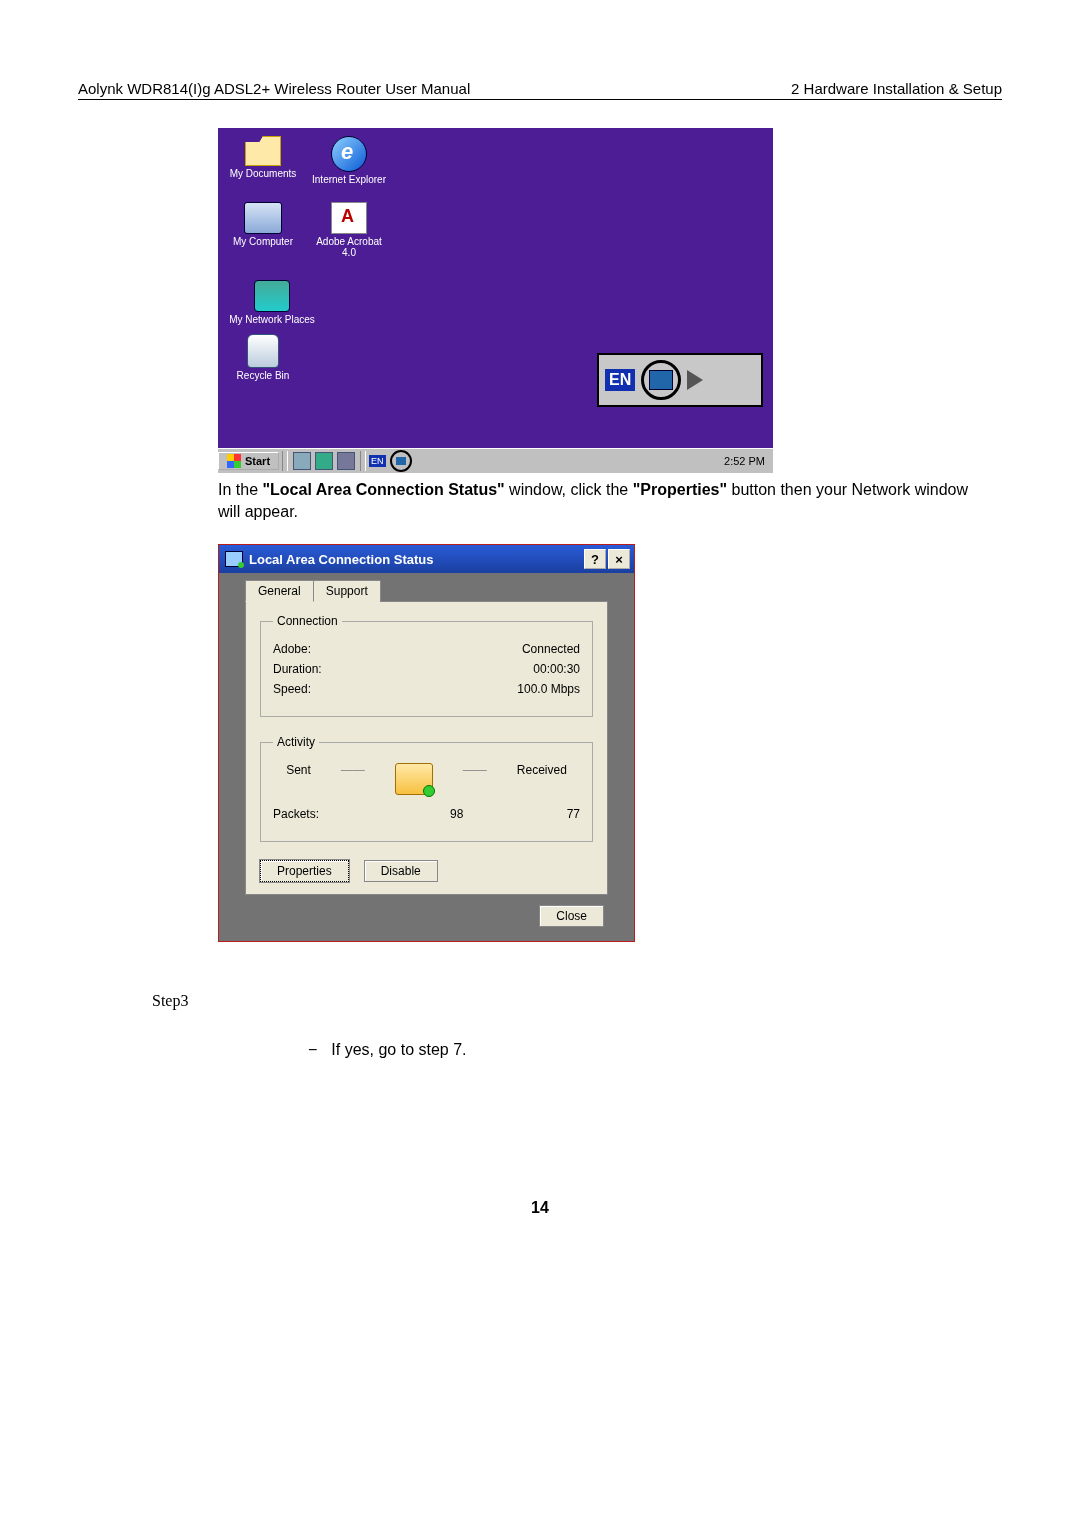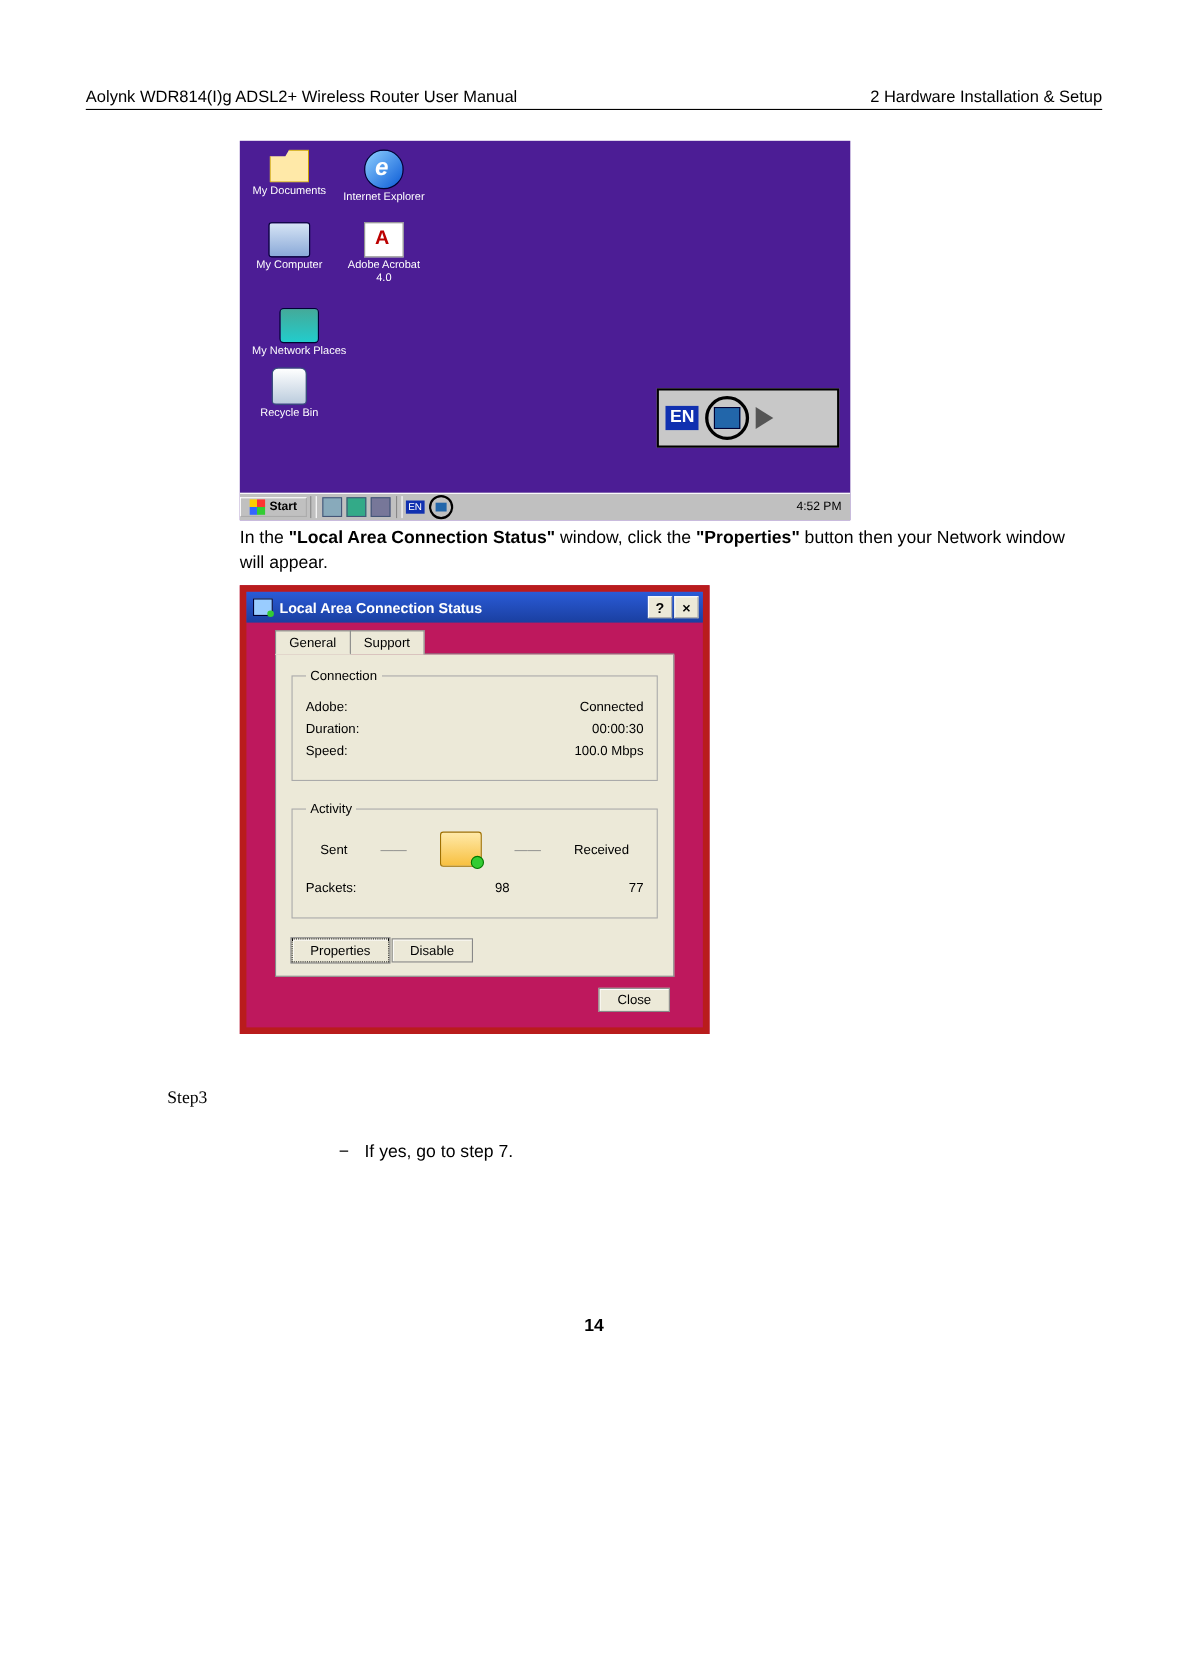--- a/index.html
+++ b/index.html
@@ -76,45 +76,45 @@
   .taskbar .clock{margin-left:auto;padding:0 8px;}
   .taskbar .traycirc{width:18px;height:18px;border:2px solid #000;border-radius:50%;margin-right:4px;display:flex;align-items:center;justify-content:center;}
   .taskbar .traycirc div{width:10px;height:8px;background:#26a;}
   .taskbar .trayen{background:#1030b0;color:#fff;font-size:9px;padding:1px 2px;margin-right:4px;}
 
   .body-text { font-size:16px; margin-top:6px; line-height:1.35;}
   .body-text b{font-weight:bold;}
 
   
   .dialog {
-    width:415px; margin-top:10px; border:6px solid #b91c1c; background:#be185d;
+    width:415px; margin-top:22px; border:1px solid #b91c1c; background:#737373;
     font-family: Tahoma, Arial, sans-serif;
   }
   .titlebar {
     background: linear-gradient(#2a5bd7,#1a3fa0);
     color:#fff; font-weight:bold; font-size:13px;
     display:flex; align-items:center; padding:4px 4px 4px 6px;
   }
   .titlebar .ticon{width:16px;height:14px;margin-right:6px;background:#9cf;border:1px solid #003;position:relative;}
   .titlebar .ticon::after{content:"";position:absolute;width:6px;height:6px;background:#3c3;border-radius:50%;bottom:-2px;right:-2px;}
   .titlebar .spacer{flex:1;}
   .titlebar .tbtn{width:20px;height:18px;background:#ece9d8;border:1px outset #fff;margin-left:2px;display:flex;align-items:center;justify-content:center;font-weight:bold;font-size:13px;color:#000;}
   .dialog-body{padding:6px 26px 10px;}
   .tabs{display:flex;border-bottom:1px solid #888;}
   .tab{padding:3px 12px;font-size:12px;border:1px solid #888;border-bottom:none;background:#ece9d8;position:relative;top:1px;margin-right:-1px;}
   .tab.active{background:#ece9d8;border-bottom:1px solid #ece9d8;z-index:2;}
   .tabpanel{border:1px solid #888;border-top:none;padding:12px 14px;background:#ece9d8;}
   fieldset{border:1px solid #aaa;padding:8px 12px 14px;margin:0 0 18px;}
   legend{font-size:12px;padding:0 4px;}
   .row{display:flex;justify-content:space-between;font-size:12px;margin:6px 0;}
-  .activity-row{display:flex;align-items:center;justify-content:center;gap:30px;font-size:12px;margin:6px 0 12px;}
+  .activity-row{display:flex;align-items:flex-start;justify-content:center;gap:30px;font-size:12px;margin:6px 0 12px;}
   .netico{width:36px;height:30px;background:linear-gradient(#ffe9a8,#f8c040);border:1px solid #a07000;border-radius:3px;position:relative;}
   .netico::after{content:"";position:absolute;width:10px;height:10px;background:#3c3;border:1px solid #070;border-radius:50%;bottom:-3px;right:-3px;}
   .dash{color:#888;}
-  .btnrow{display:flex;gap:2px;margin-top:4px;}
+  .btnrow{display:flex;gap:15px;margin-top:4px;}
   .winbtn{font-size:12px;padding:3px 16px;background:#ece9d8;border:1px solid #888;box-shadow:inset 1px 1px #fff;}
   .winbtn.focus{border:1px dotted #000;outline:1px solid #888;}
   .closebar{display:flex;justify-content:flex-end;padding:10px 4px 4px;}
 
   .step-row{display:flex;margin-top:48px;font-size:16px;line-height:1.4;}
   .step-label{font-family:'Times New Roman',serif;width:70px;flex-shrink:0;margin-left:74px;}
   .step-text{flex:1;margin-right:40px;}
   .sublist{margin:28px 0 0 230px;font-size:16px;}
   .sublist .item{margin:4px 0;}
   .sublist .dash{color:#000;margin-right:14px;}
@@ -173,21 +173,21 @@
         </div>
         <div class="sep"></div>
         <div class="qicon"></div>
         <div class="qicon" style="background:#3a8;"></div>
         <div class="qicon" style="background:#779;"></div>
         <div class="sep"></div>
         <span class="trayen">EN</span>
         <div class="traycirc">
             <div></div>
           </div>
-        <span class="clock">4:52 PM</span>
+        <span class="clock">2:52 PM</span>
       </div>
     </div>
 
     <div class="body-text">
       <span>In the </span><b>"Local Area Connection Status"</b><span> window, click the </span><b>"Properties"</b><span> button then your Network window will appear.</span>
     </div>
 
     <div class="dialog">
       <div class="titlebar">
         <div class="ticon"></div>

